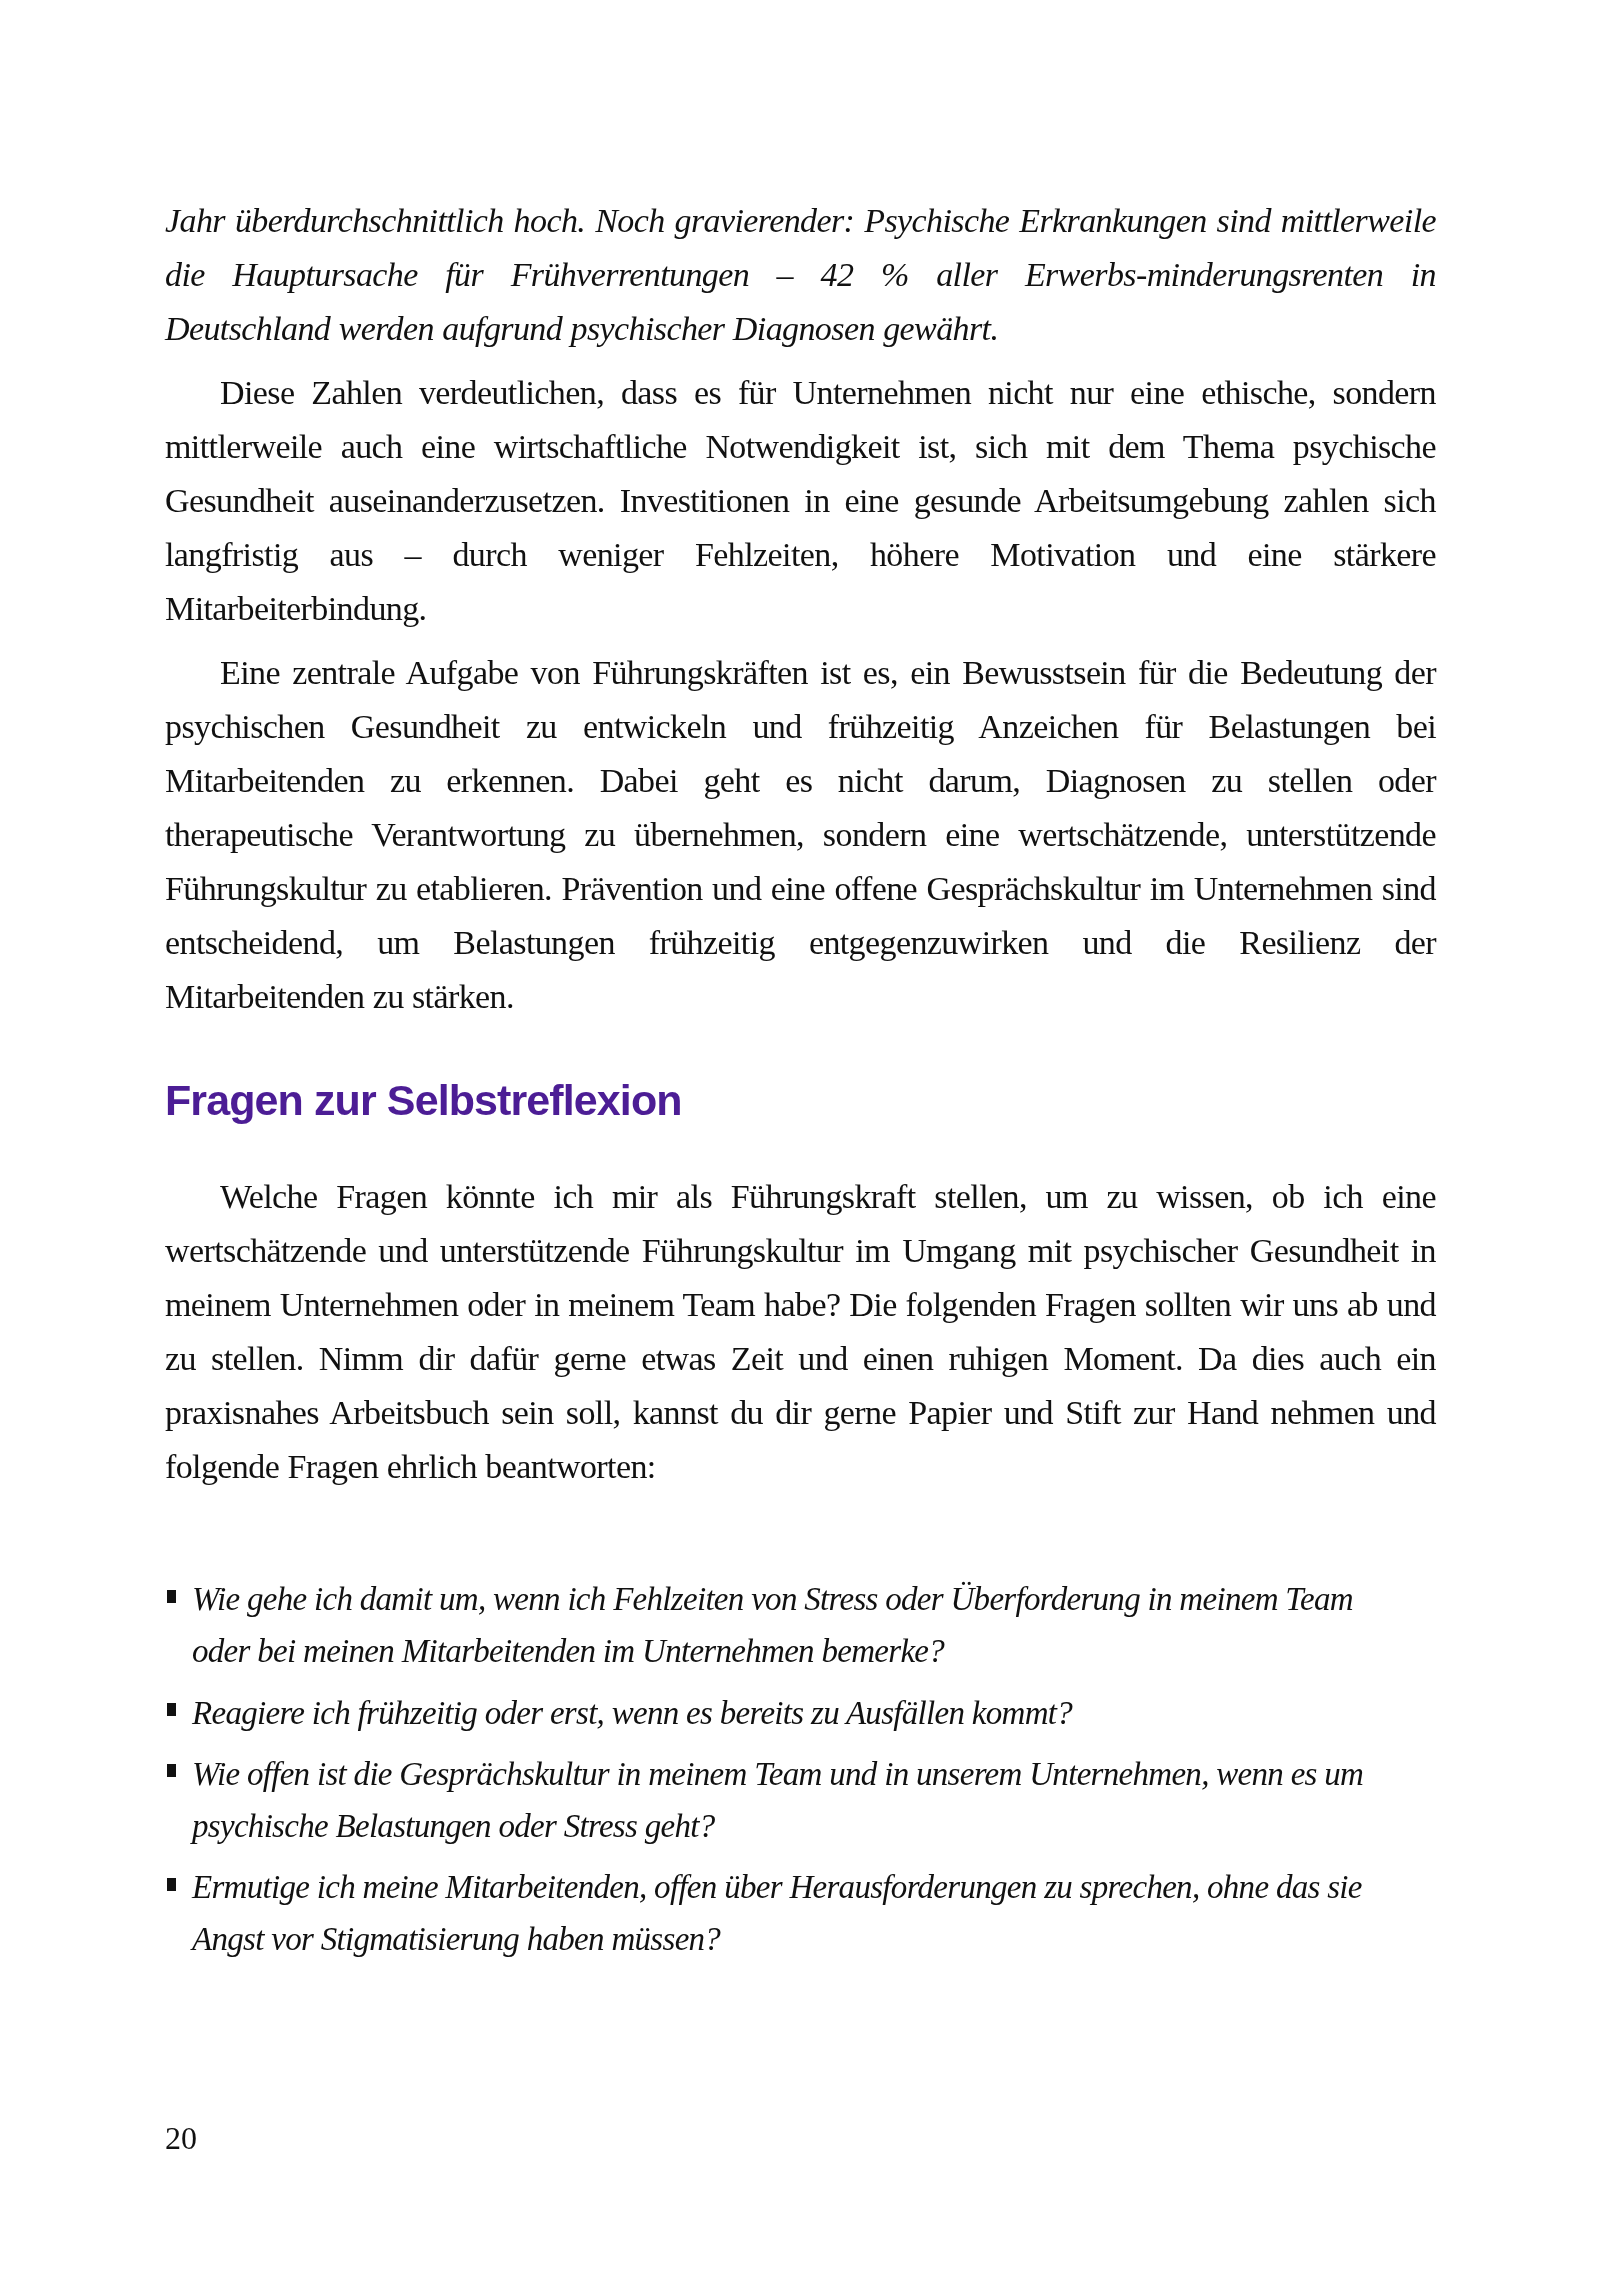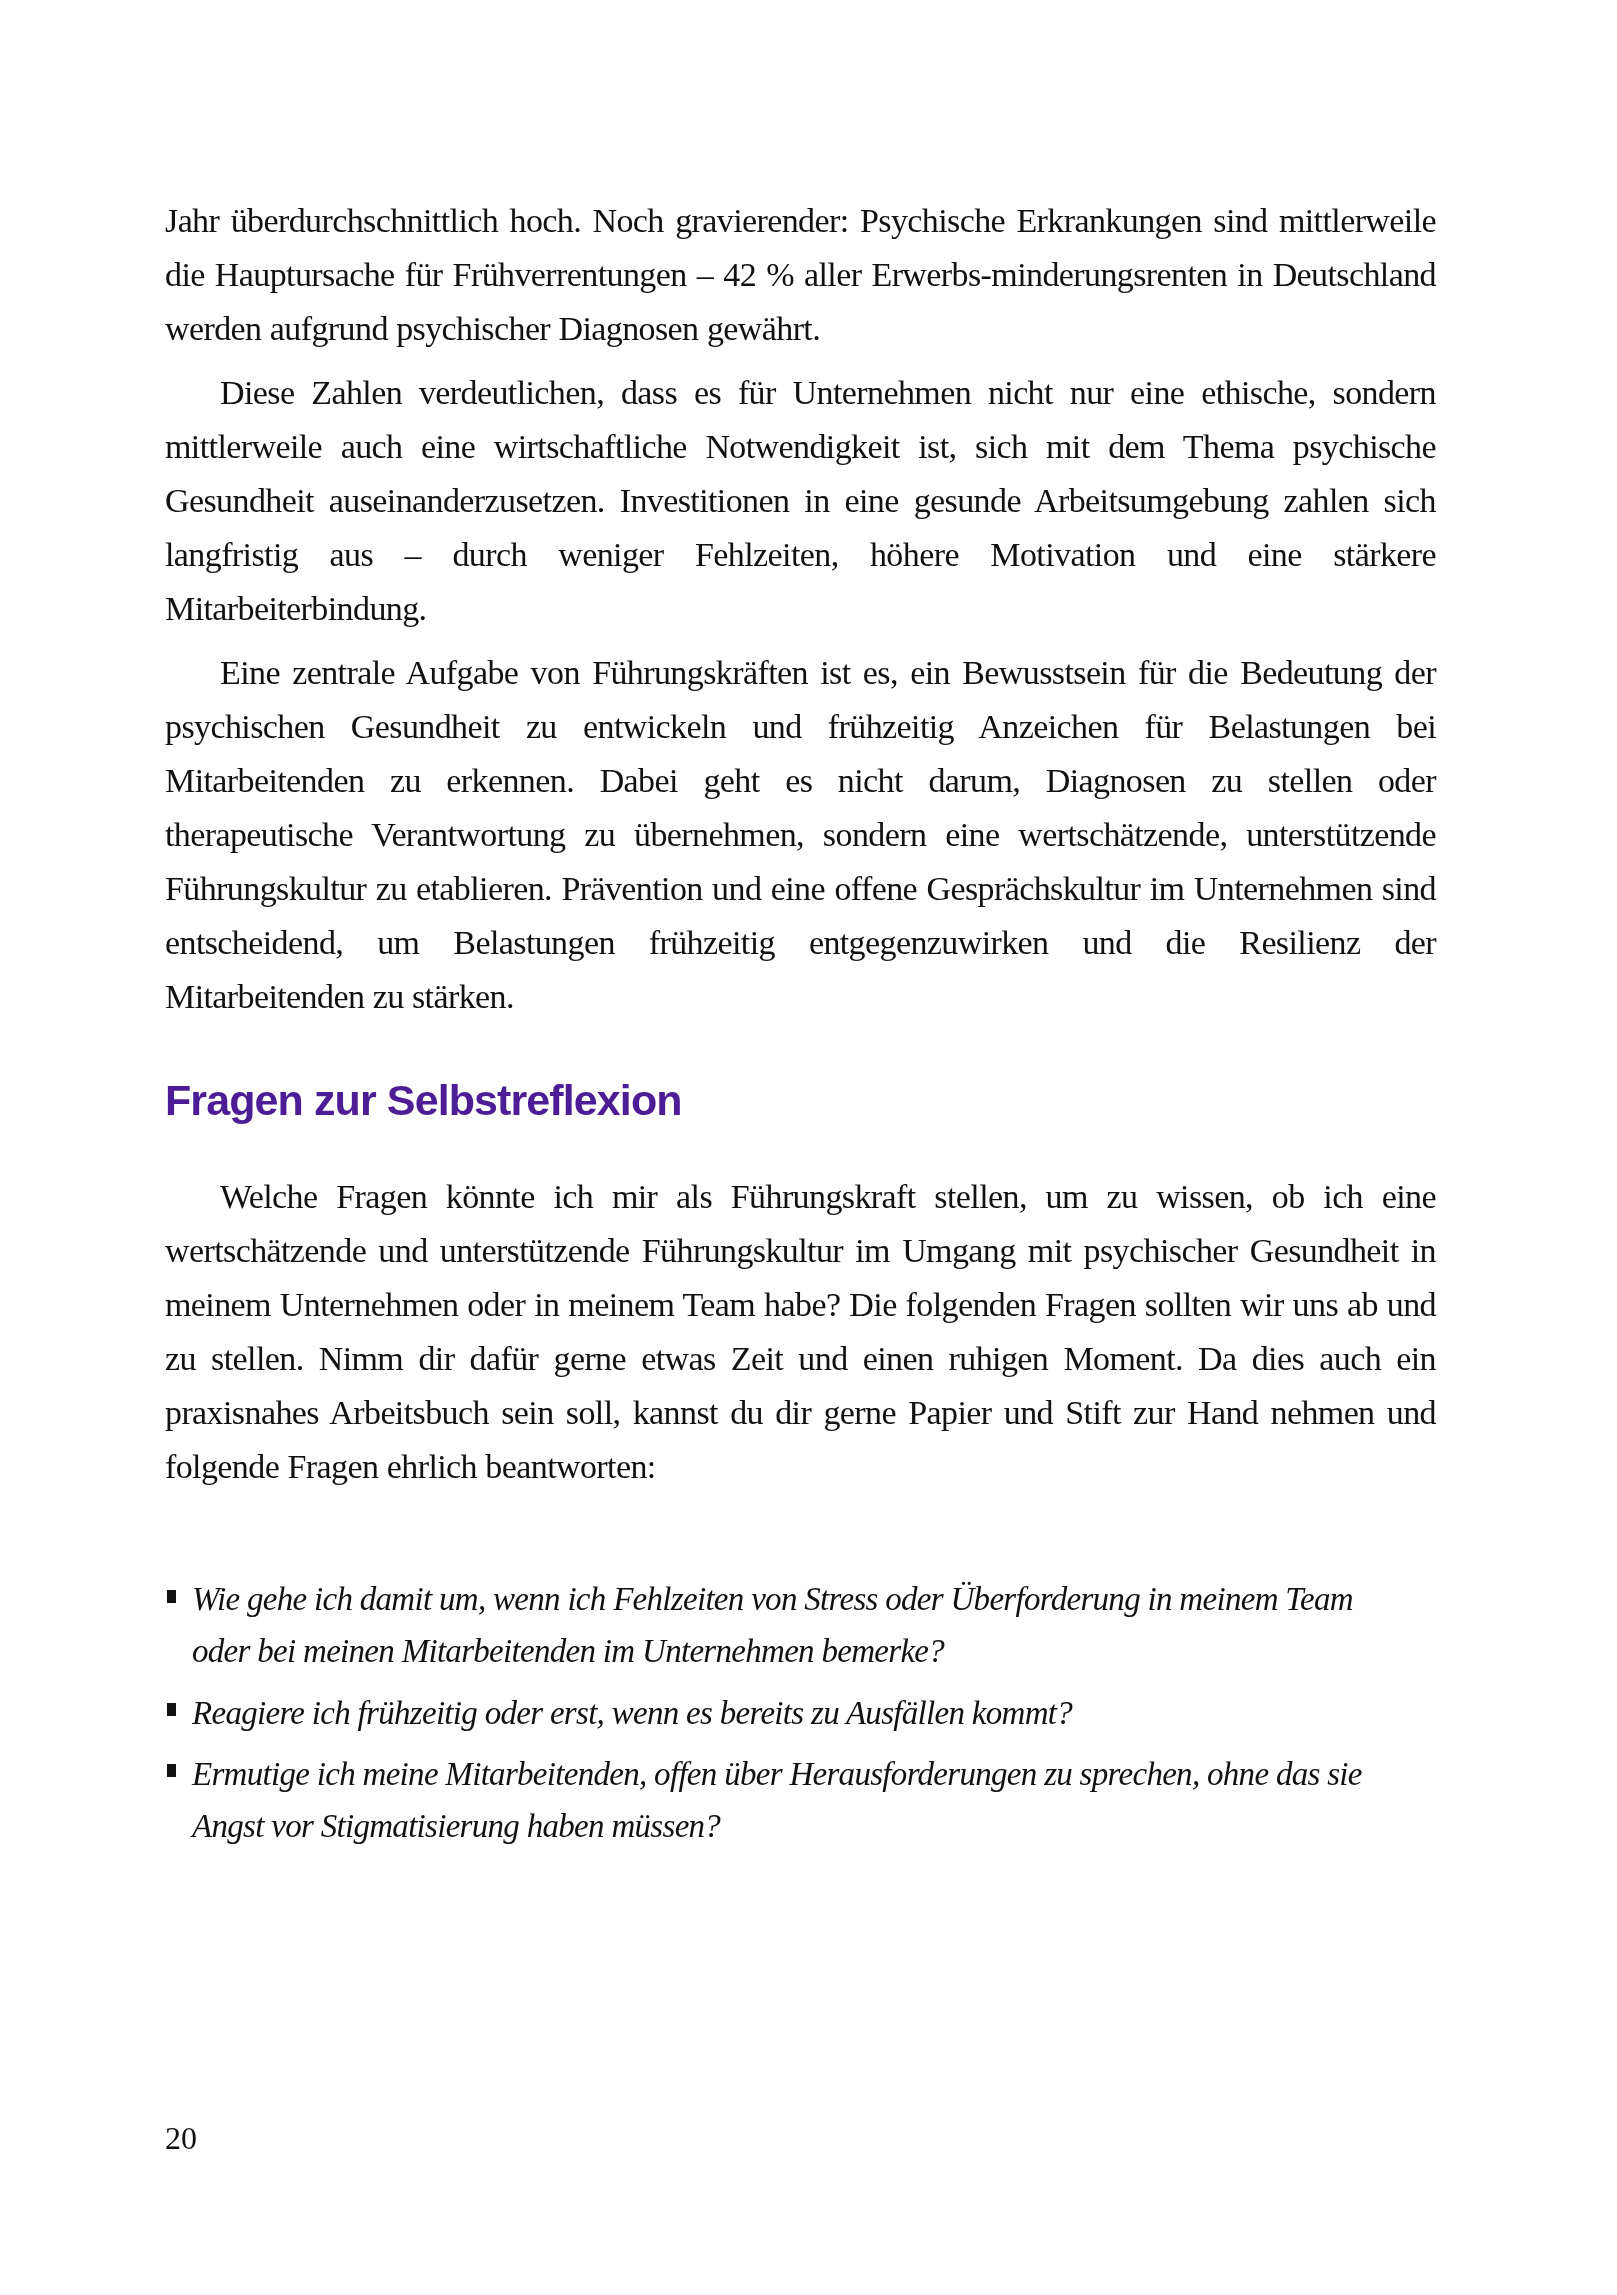--- a/index.html
+++ b/index.html
@@ -25,20 +25,21 @@
       font-size: 34px;
       line-height: 54px;
       text-align: justify;
       text-indent: 55px;
       margin: 0 0 10.2px 0;
       letter-spacing: -0.6px;
       word-spacing: 0.5px;
     }
     .para.first {
       text-indent: 0;
+      font-style: italic;
     }
     .heading {
       font-family: "Liberation Sans", "DejaVu Sans", sans-serif;
       font-weight: bold;
       font-size: 43px;
       line-height: 51px;
       margin: 51px 0 44px 0;
       letter-spacing: -0.9px;
       color: #4c1d95;
     }
@@ -89,19 +90,23 @@
     <li class="question">
       <span class="bullet"></span>
       <span>Wie gehe ich damit um, wenn ich Fehlzeiten von Stress oder Überforderung in meinem Team oder bei meinen Mitarbeitenden im Unternehmen bemerke?</span>
     </li>
     <li class="question">
       <span class="bullet"></span>
       <span>Reagiere ich frühzeitig oder erst, wenn es bereits zu Ausfällen kommt?</span>
     </li>
     <li class="question">
       <span class="bullet"></span>
+      <span>Wie offen ist die Gesprächskultur in meinem Team und in unserem Unternehmen, wenn es um psychische Belastungen oder Stress geht?</span>
+    </li>
+    <li class="question">
+      <span class="bullet"></span>
       <span>Ermutige ich meine Mitarbeitenden, offen über Herausforderungen zu sprechen, ohne das sie Angst vor Stigmatisierung haben müssen?</span>
     </li>
   </ul>
 </div>
 
 <div class="page-number">20</div>
 
 
 </body></html>

